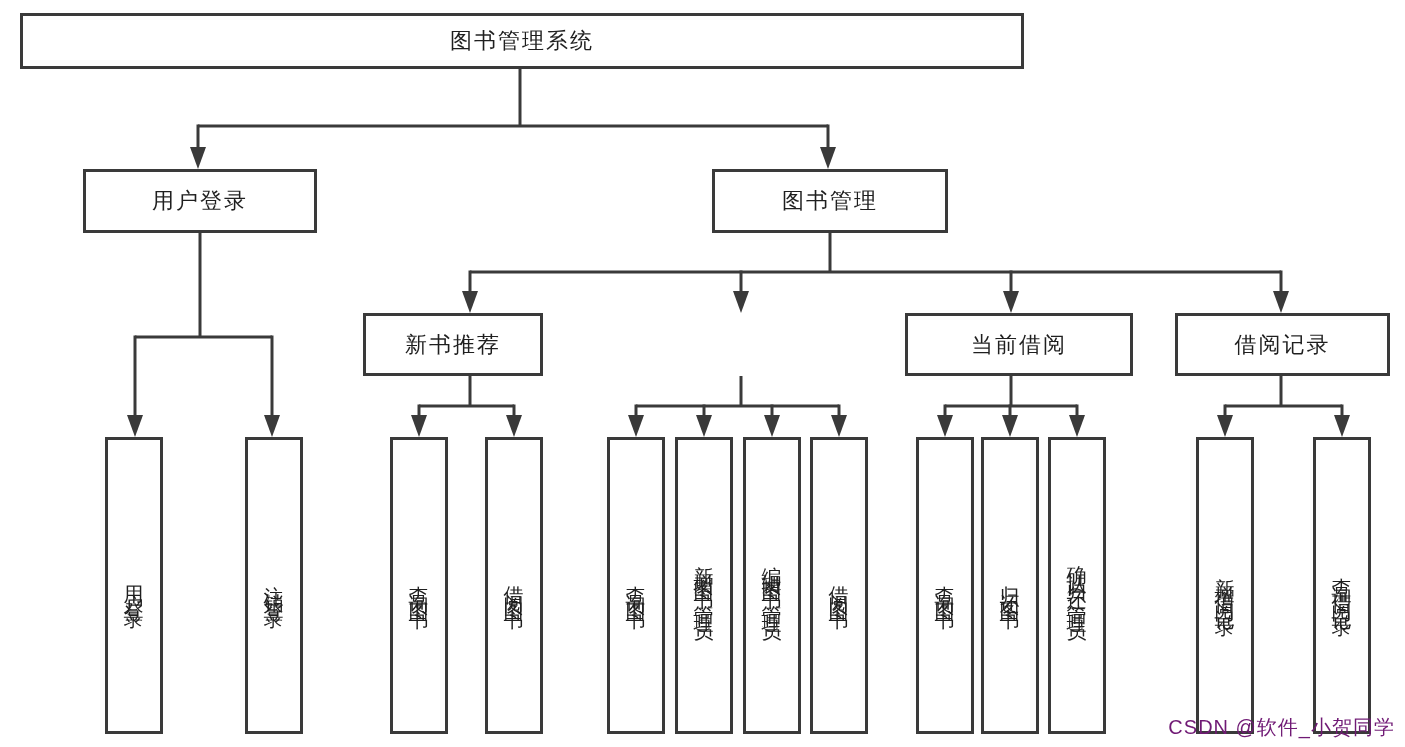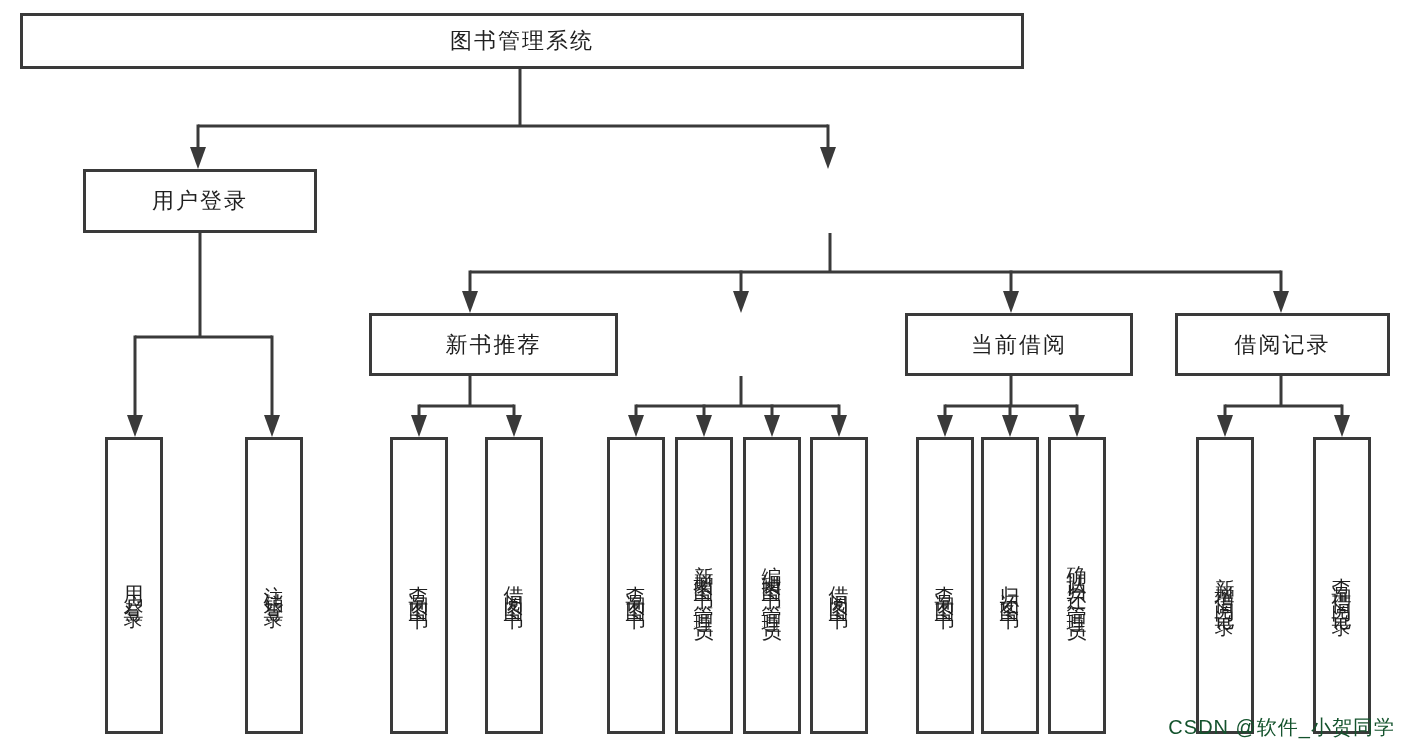--- a/index.html
+++ b/index.html
@@ -55,21 +55,21 @@
     text-orientation: mixed;
     font-size: 20px;
     letter-spacing: 8px;
     line-height: 1;
   }
   .watermark {
     position: absolute;
     right: 10px;
     bottom: 6px;
     font-size: 20px;
-    color: #14532d;
+    color: #701a75;
     letter-spacing: 1px;
     white-space: nowrap;
   }
   svg line, svg polyline {
     stroke: #3a3a3a;
     stroke-width: 3;
     fill: none;
   }
   svg polygon {
     fill: #3a3a3a;
@@ -139,22 +139,23 @@
     <line x1="1225" y1="406" x2="1342" y2="406"></line>
     <line x1="1225" y1="404.5" x2="1225" y2="420"></line>
     <line x1="1342" y1="404.5" x2="1342" y2="420"></line>
     <polygon points="1217,415 1233,415 1225,437"></polygon>
     <polygon points="1334,415 1350,415 1342,437"></polygon>
   </svg>
 
   <div class="node h root">图书管理系统</div>
 
   <div class="node h lvl2" style="left:83px; width:234px;">用户登录</div>
+  <div class="node h lvl2" style="left:712px; width:236px;">图书管理</div>
 
-  <div class="node h lvl3" style="left:363px; width:249px;margin-left:6px;">新书推荐</div>
+  <div class="node h lvl3" style="left:363px; width:180px;">新书推荐</div>
   <div class="node h lvl3" style="left:905px; width:228px;">当前借阅</div>
   <div class="node h lvl3" style="left:1175px; width:215px;">借阅记录</div>
 
   <div class="node leaf" style="left:105px;">用户登录</div>
   <div class="node leaf" style="left:245px;">注销登录</div>
 
   <div class="node leaf" style="left:390px;">查询图书</div>
   <div class="node leaf" style="left:485px;">借阅图书</div>
 
   <div class="node leaf" style="left:607px;">查询图书</div>

